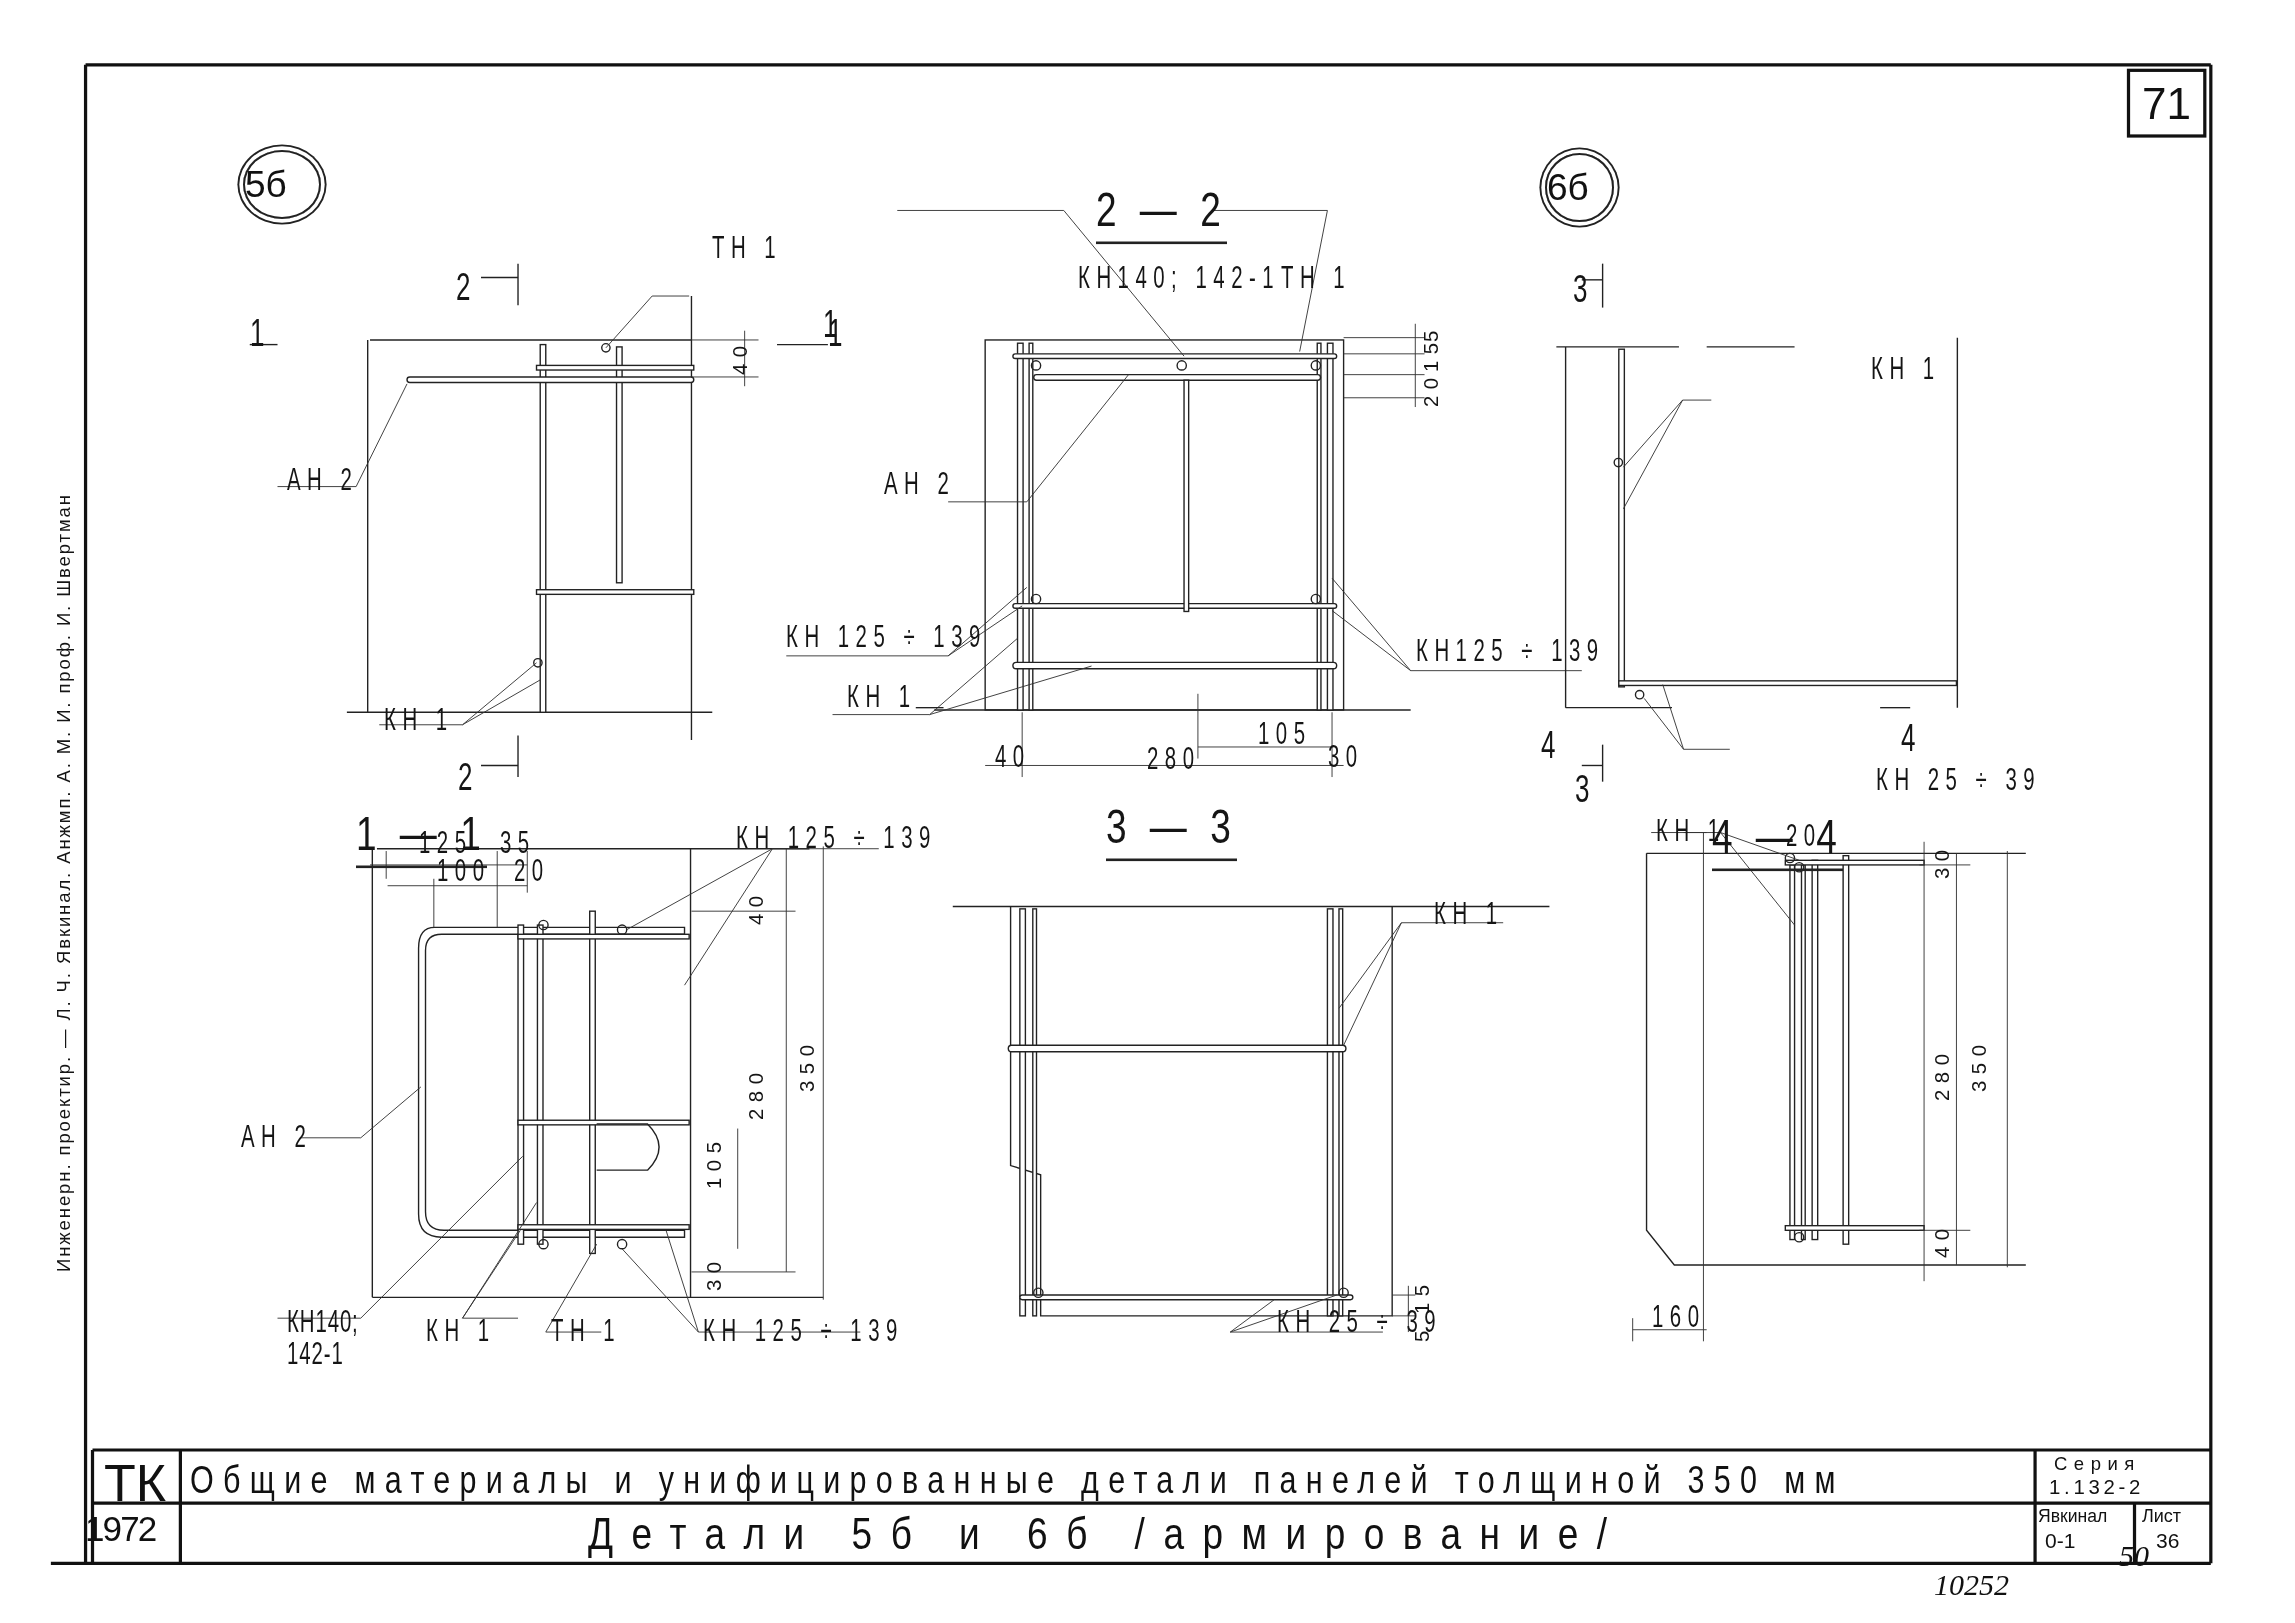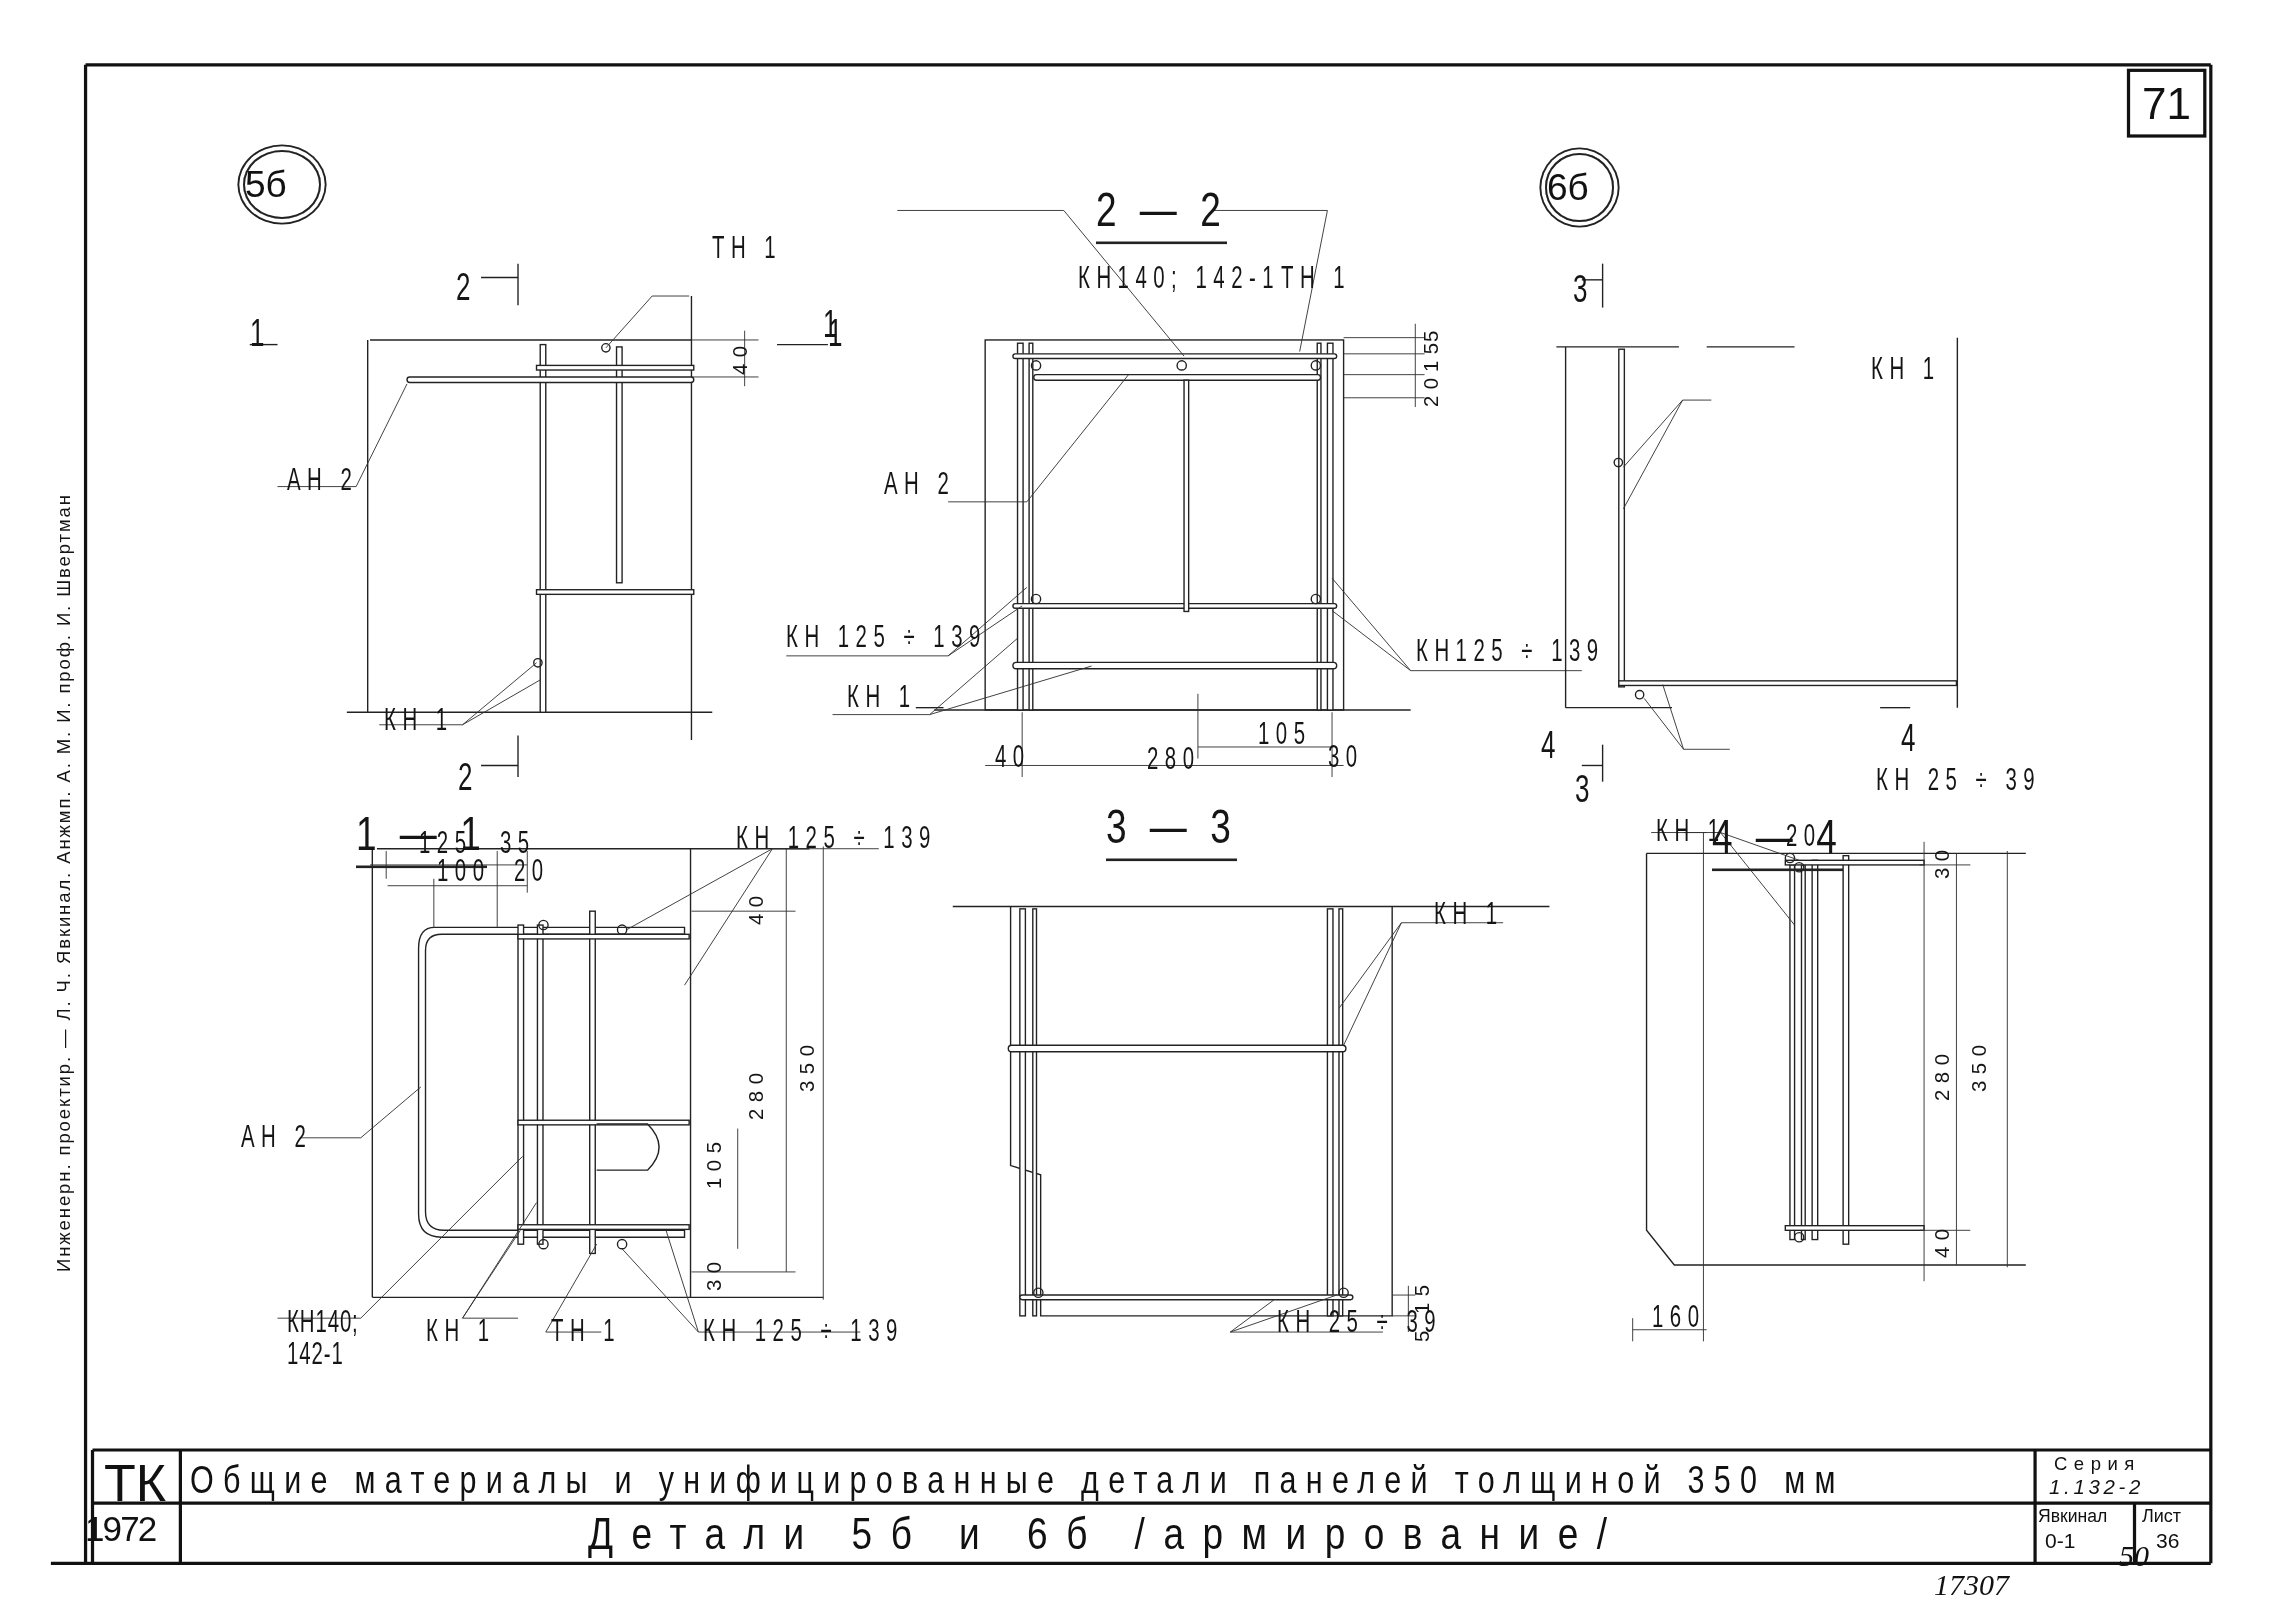--- a/index.html
+++ b/index.html
@@ -302,23 +302,23 @@
 <div class="lbl small vert" style="left:1931px; top:1101px;">280</div>
 <div class="lbl small vert" style="left:1968px; top:1092px;">350</div>
 <div class="lbl small vert" style="left:1931px; top:1258px;">40</div>
 <div class="lbl small" style="left:1652px; top:1300px;">160</div>
 
 <div class="tb-cell" style="left:104px; top:1453px; font-size:52px;">ТК</div>
 <div class="tb-cell" style="left:85px; top:1509px; font-size:35px; letter-spacing:-1.9px;">1972</div>
 <div class="tb-cell" style="left:190px; top:1457px; font-size:30.5px; letter-spacing:9.3px; transform:scaleY(1.3); transform-origin:left top;">Общие материалы и унифицированные детали панелей толщиной 350 мм</div>
 <div class="tb-cell" style="left:588px; top:1509px; font-size:37px; letter-spacing:18.5px; transform:scaleY(1.2); transform-origin:left top;">Детали 5б и 6б /армирование/</div>
 <div class="tb-cell" style="left:2054px; top:1453px; font-size:18.5px; letter-spacing:6.5px;">Серия</div>
-<div class="tb-cell" style="left:2049px; top:1476px; font-size:20.4px; letter-spacing:3.7px;font-style:italic;">1.132-2</div>
+<div class="tb-cell" style="left:2049px; top:1476px; font-size:20.4px; letter-spacing:3.7px;">1.132-2</div>
 <div class="tb-cell" style="left:2038px; top:1506px; font-size:17.6px;">Явкинал</div>
 <div class="tb-cell" style="left:2045px; top:1529px; font-size:21px;">0-1</div>
 <div class="tb-cell" style="left:2142px; top:1506px; font-size:18px;text-align:center;">Лист</div>
 <div class="tb-cell" style="left:2156px; top:1529px; font-size:21px;">36</div>
 
-<div class="tb-cell hand" style="left:1934px; top:1568px; font-size:30px;">17307</div>
+<div class="tb-cell hand" style="left:1934px; top:1568px; font-size:30px;">10252</div>
 <div class="tb-cell hand" style="left:2119px; top:1539px; font-size:30px;">50</div>
 
 </div>
 
 
 </body></html>

